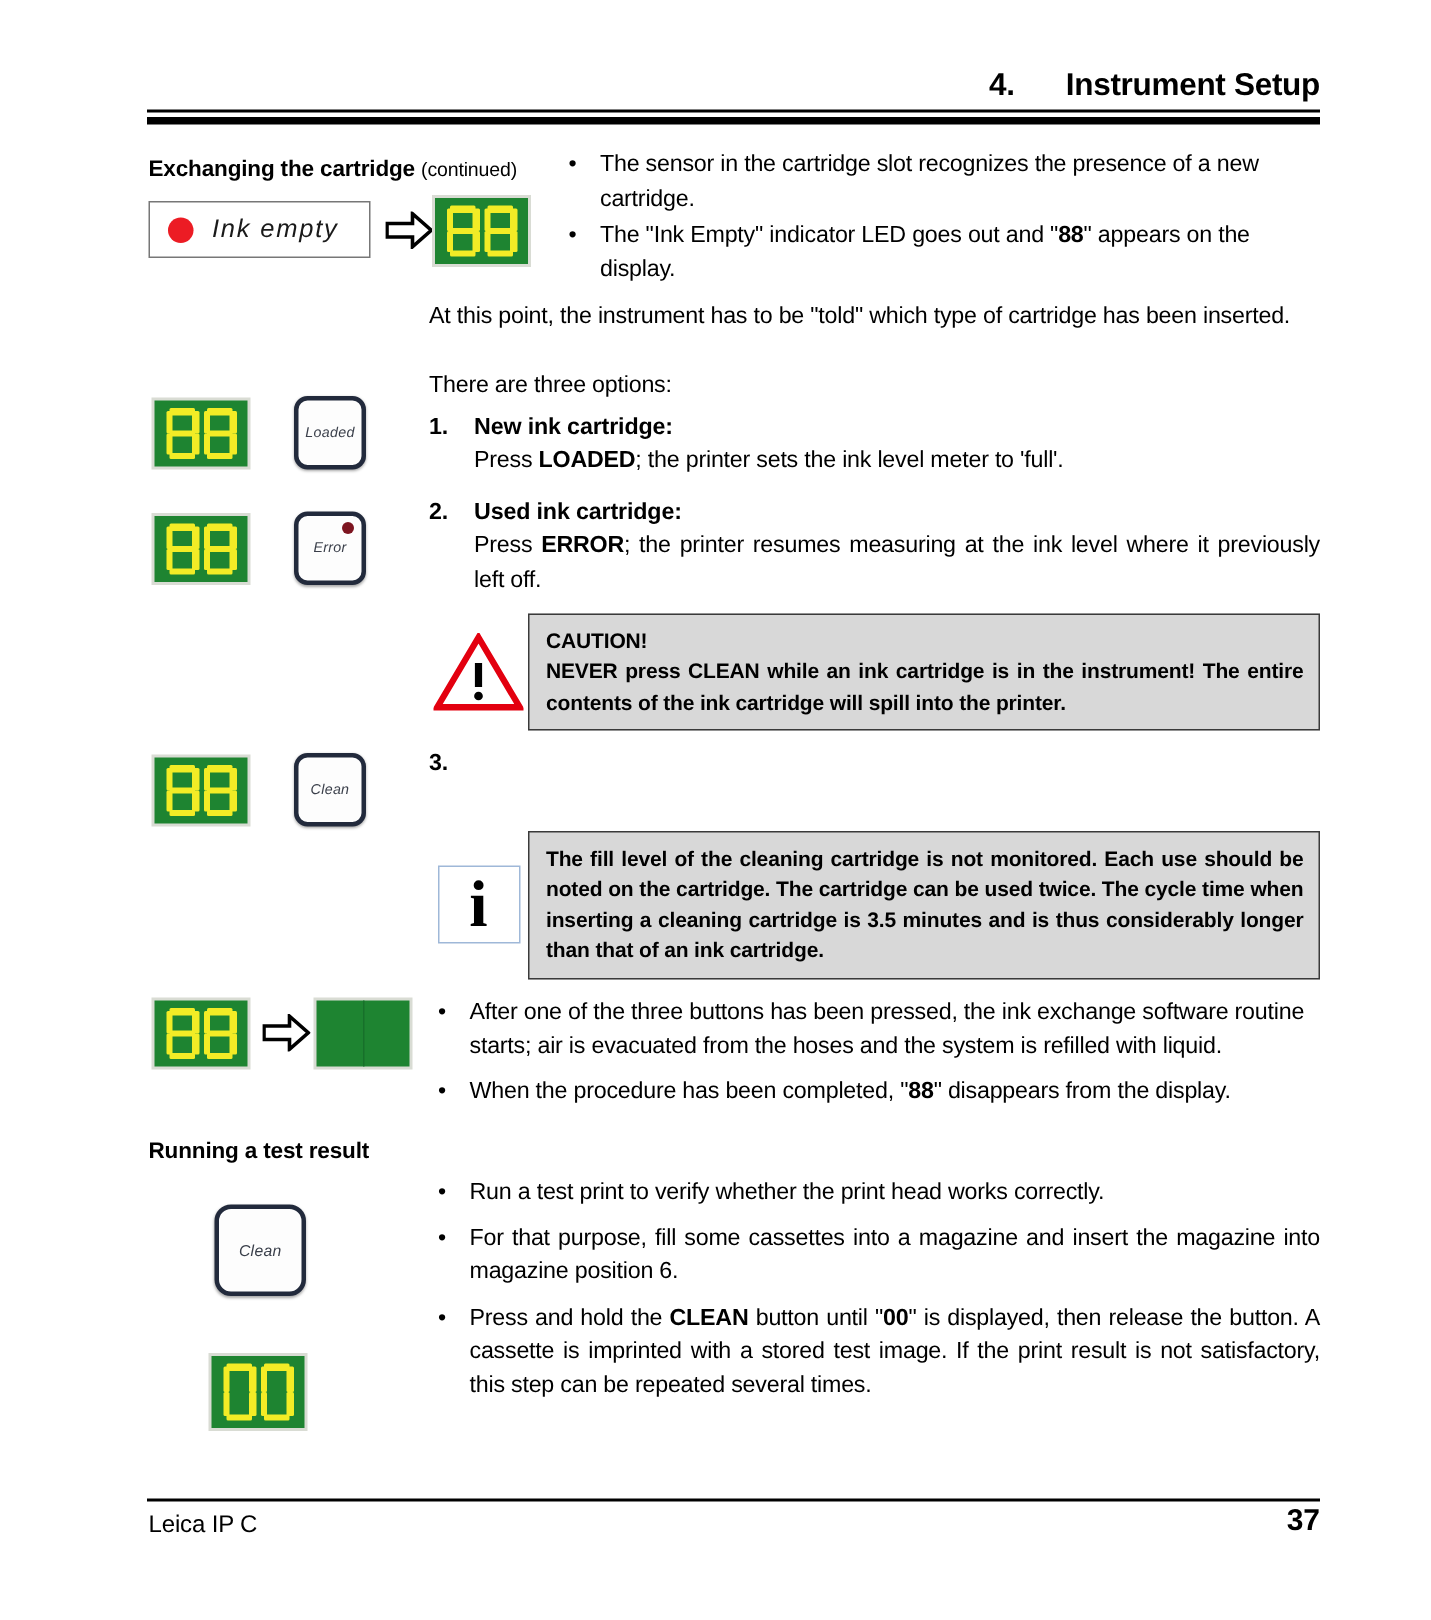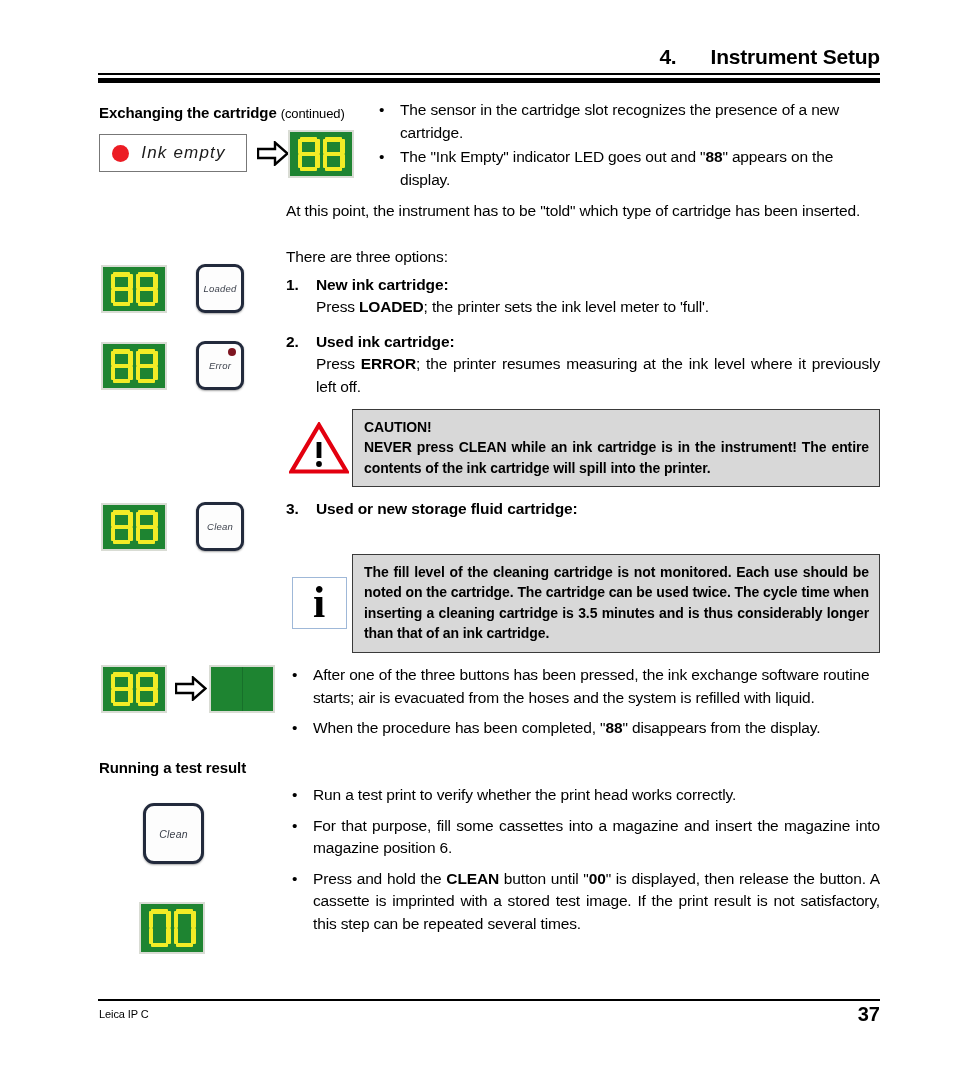--- a/index.html
+++ b/index.html
@@ -272,21 +272,21 @@
     left: 98px;
     top: 999px;
     width: 782px;
     height: 1.5px;
     background: #000;
   }
   .footer-left {
     position: absolute;
     left: 99px;
     top: 1008px;
-    font-size: 11px;
+    font-size: 16px;
     letter-spacing: -0.1px;
   }
   .footer-page {
     position: absolute;
     right: 74px;
     top: 1003px;
     font-size: 20px;
     font-weight: bold;
   }
 </style>
@@ -461,21 +461,20 @@
         </span>
     </div>
   </div>
   <div class="pushbtn" style="left:196px; top:502px; width:48px; height:49px;">
     <span class="cap">Clean</span>
   </div>
 
   <div class="num-item" style="left:286px; top:498px; width:594px;">
     <div class="num-head">
       <span class="n">3.</span>
-      <span>Used or new storage fluid cartridge:</span>
     </div>
   </div>
 
   <div class="notice" style="left:286px; top:555px; width:594px; height:96px;">
     <div class="notice-icon" style="width:66px; align-items:flex-start;">
       <div class="info-icon-box" style="width:55px; height:52px;">
         <span class="info-i">i</span>
       </div>
     </div>
     <div class="notice-body just">The fill level of the cleaning cartridge is not monitored. Each use should be noted on the cartridge. The cartridge can be used twice. The cycle time when inserting a cleaning cartridge is 3.5 minutes and is thus considerably longer than that of an ink cartridge.</div>

